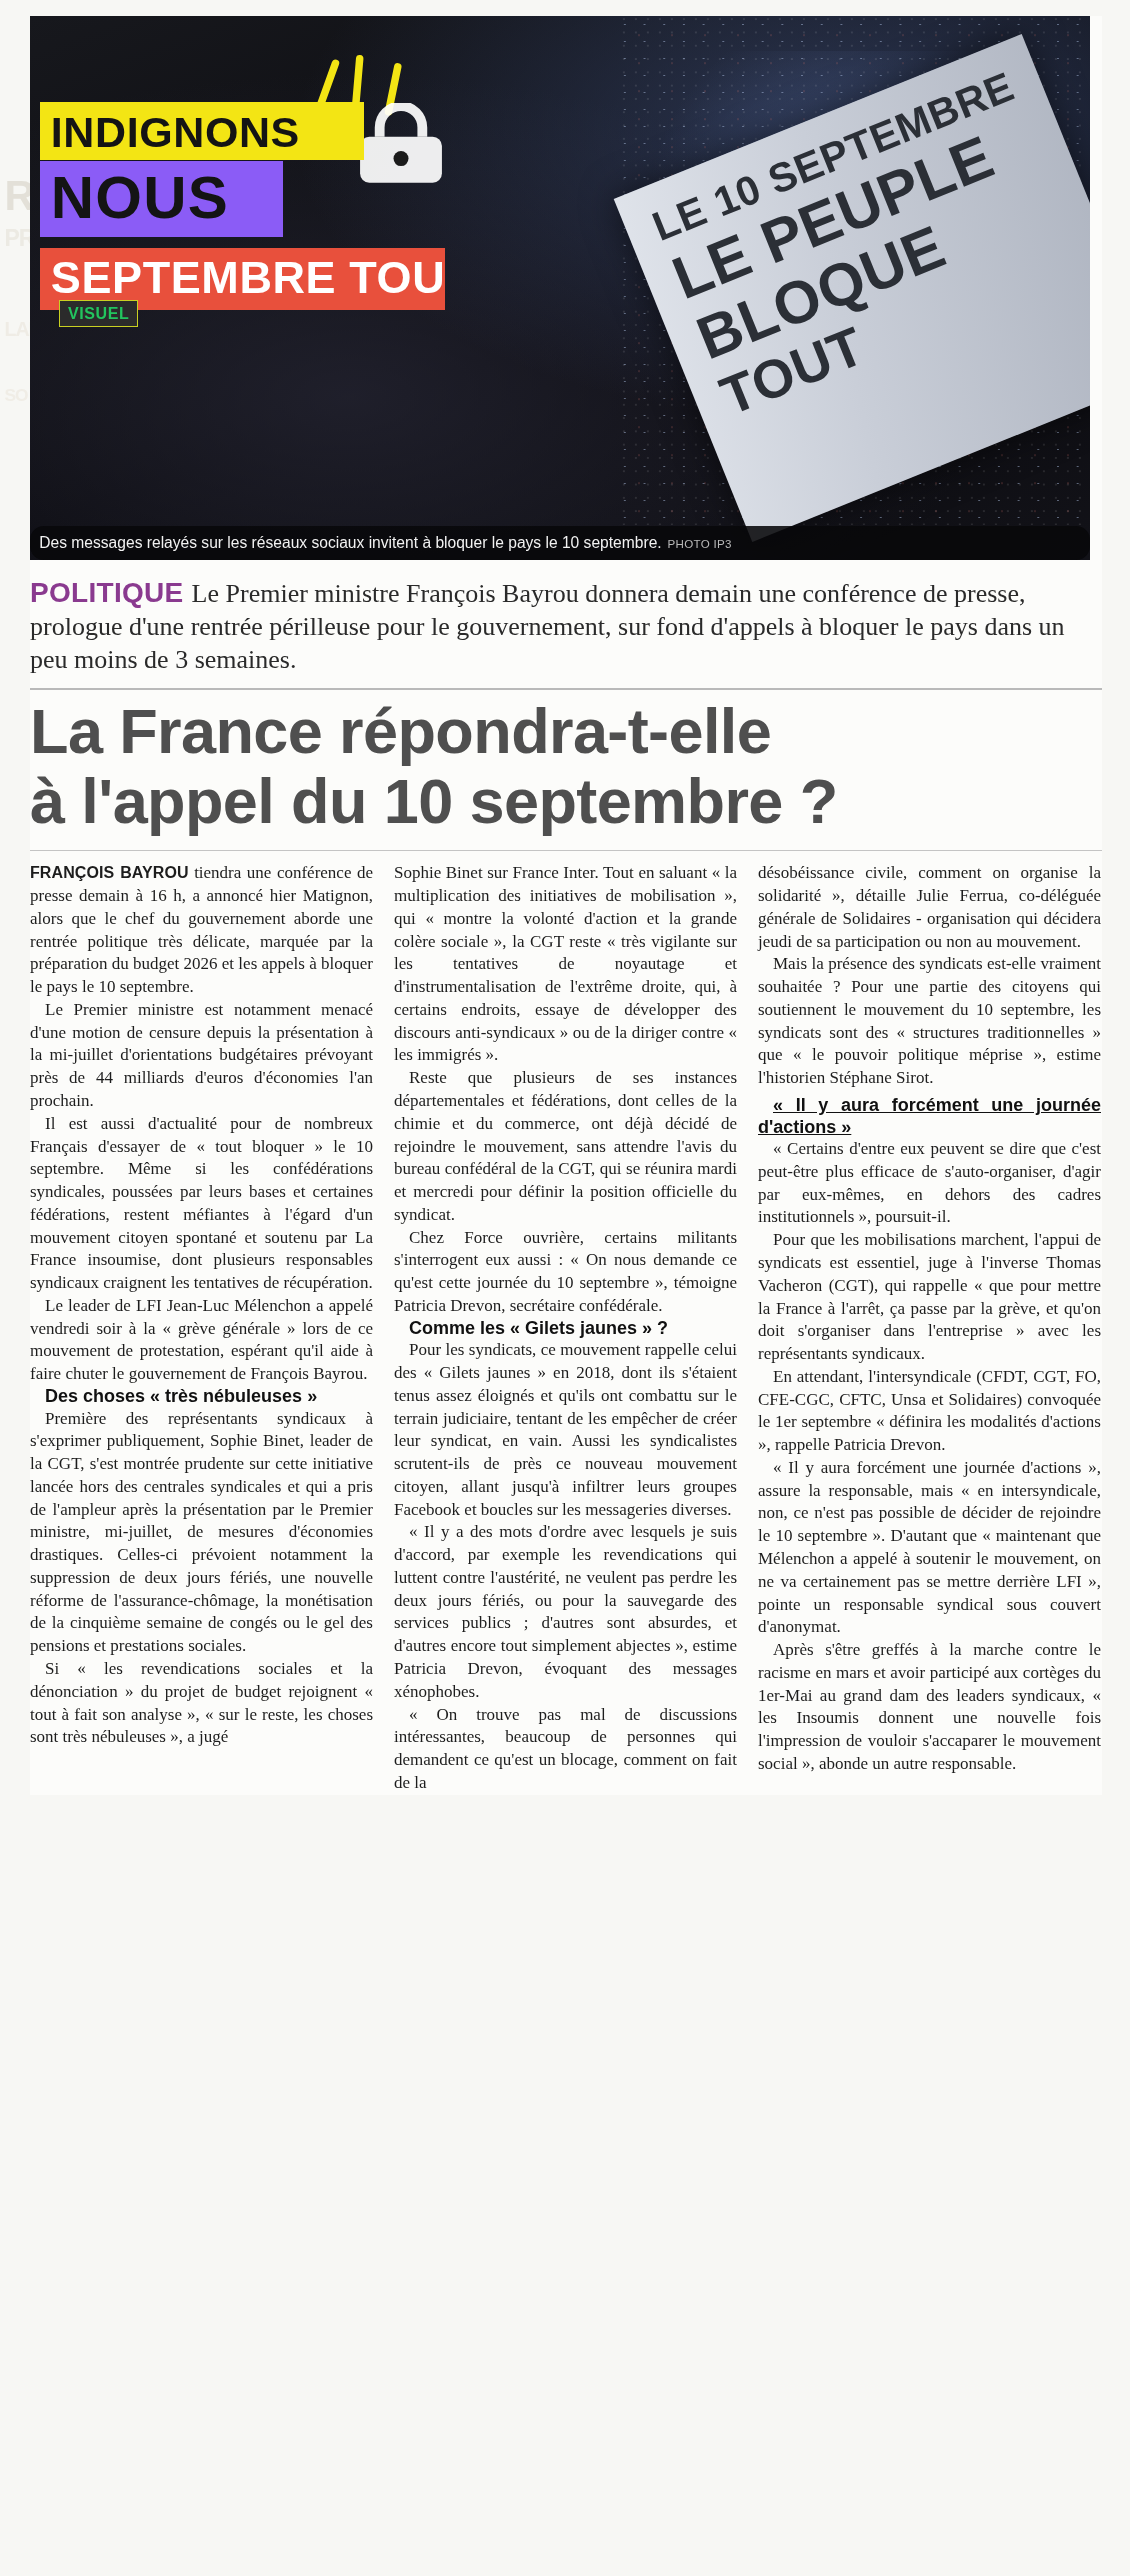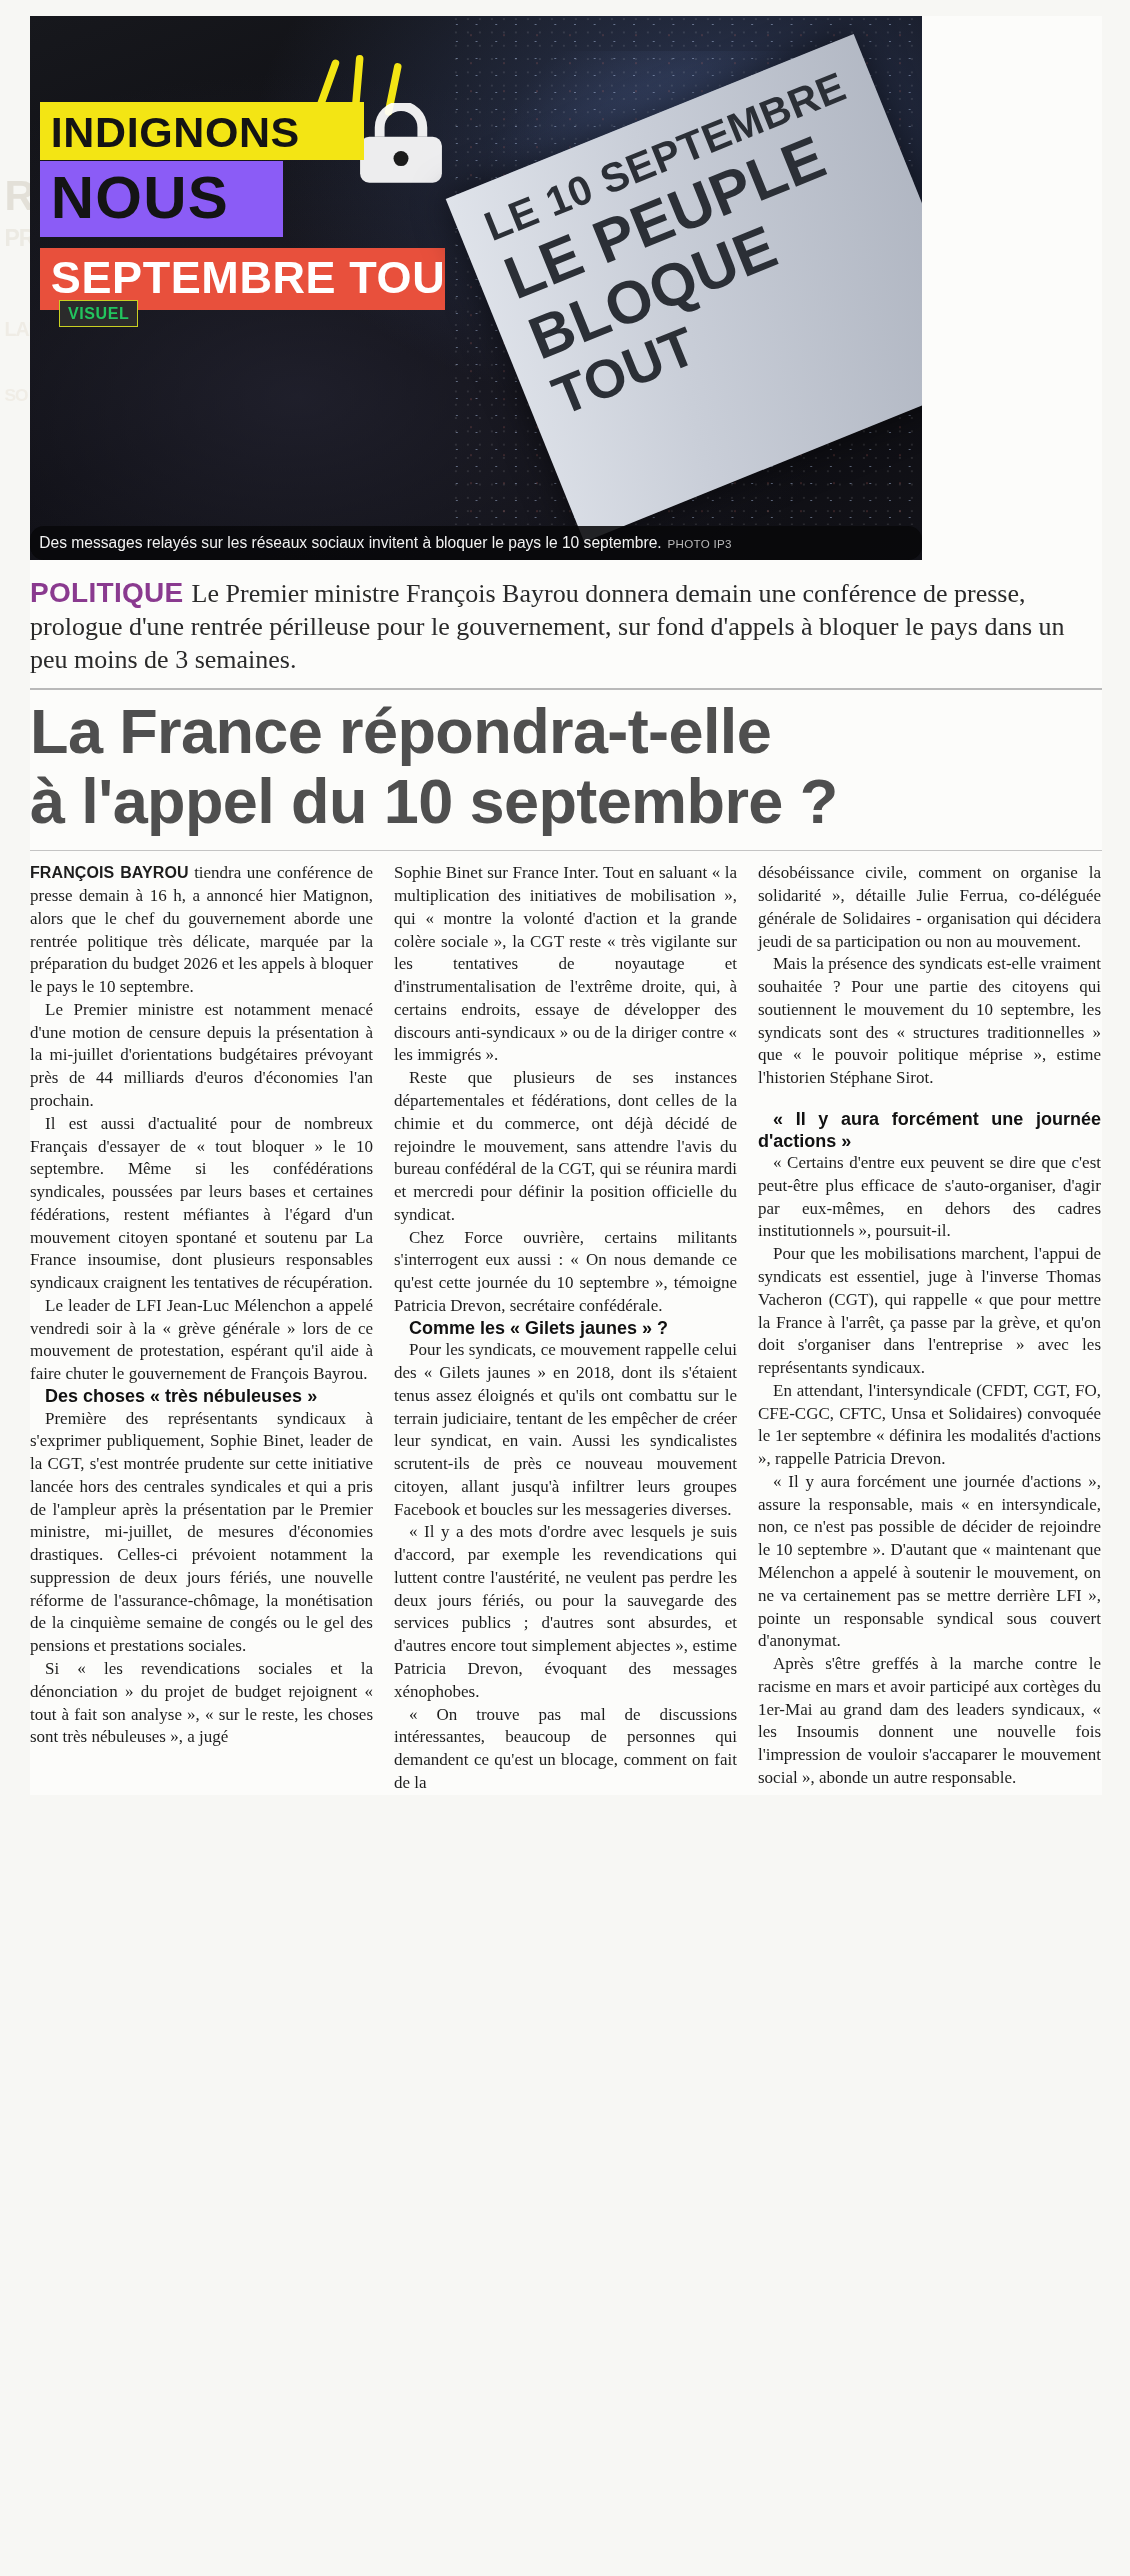--- a/index.html
+++ b/index.html
@@ -60,25 +60,24 @@
     top: 16px;
     width: 1072px;
     z-index: 3;
     background: #fcfcfa;
     padding: 0;
   }
 
   
   .photo-wrap {
     position: relative;
-    width: 881px;
+    width: 1060px;
     height: 544px;
     overflow: hidden;
     background: #0d0d10;
-    padding-left: 11px;
   }
   .photo {
     position: absolute;
     inset: 0;
     background:
       radial-gradient(ellipse at 78% 22%, rgba(70,90,140,0.55) 0%, rgba(10,10,16,0.0) 48%),
       radial-gradient(ellipse at 30% 70%, rgba(40,40,55,0.7) 0%, rgba(8,8,12,0) 60%),
       linear-gradient(160deg,#17181d 0%, #0a0a0e 55%, #121218 100%);
   }
   
@@ -289,21 +288,21 @@
   }
   .subhead {
     font-family: "Liberation Sans", sans-serif;
     font-weight: bold;
     font-size: 18px;
     color: #111;
     margin: 11.6px 0 3.5px 0;
     line-height: 1.2;
     text-indent: 0;
   }
-  .subhead.tight { margin-top: 19px; }
+  .subhead.tight { margin-top: 5px; text-decoration: underline; }
 </style>
 </head>
 <body>
 
 <div class="page-bleed"></div>
 
 <div class="ghost">
   RA<span class="g2">PROC</span><span class="g3">LAR</span><span class="g4">SO</span>
 </div>
 <div class="ghost-right">I</div>

